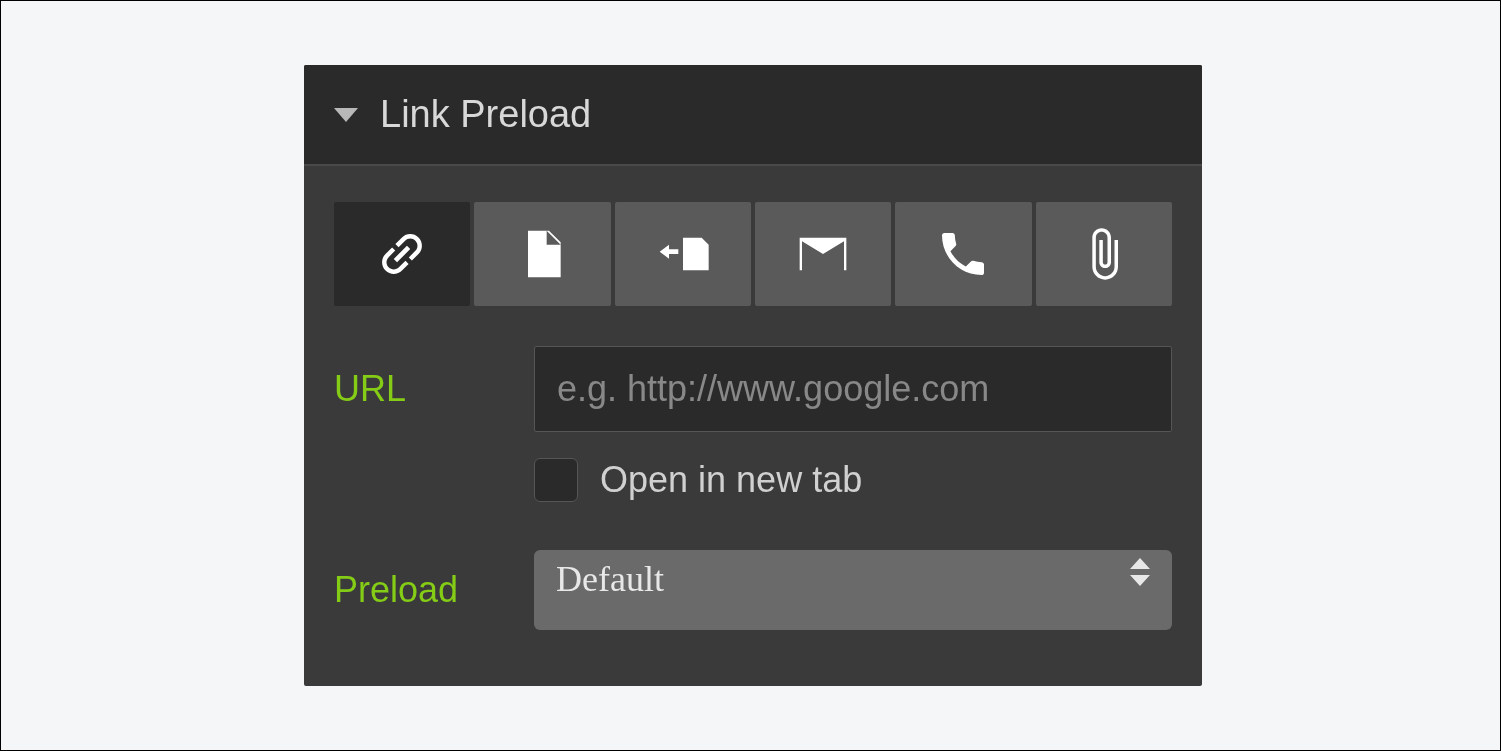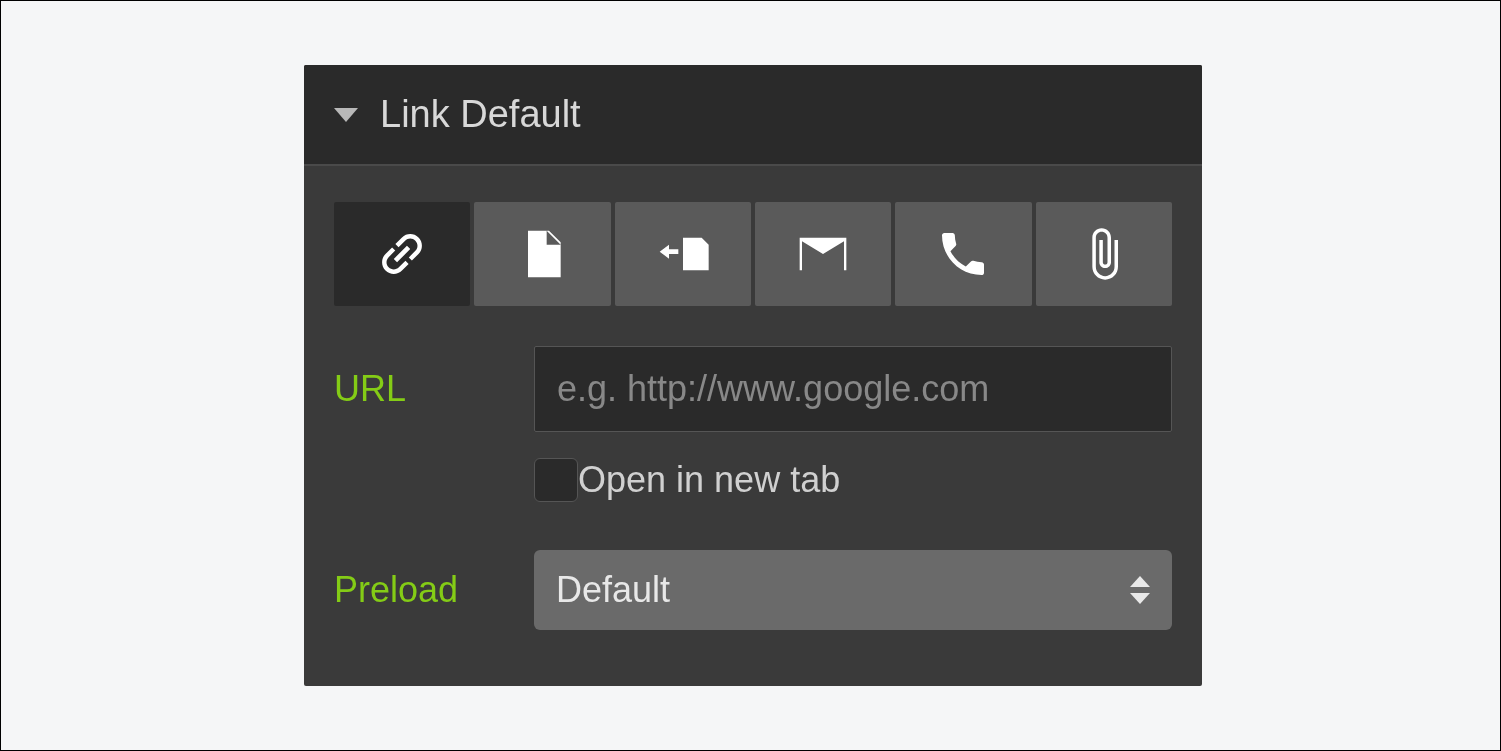--- a/index.html
+++ b/index.html
@@ -111,20 +111,21 @@
     
     .text-input::placeholder {
       color: #888;
     }
     
     .checkbox-row {
       display: flex;
       align-items: center;
       margin-left: 200px;
       margin-bottom: 48px;
+      gap: 22px;
     }
     
     .checkbox {
       width: 44px;
       height: 44px;
       background: #2a2a2a;
       border: 1px solid #555;
       border-radius: 6px;
       cursor: pointer;
     }
@@ -134,23 +135,24 @@
       font-size: 36px;
     }
     
     .select-control {
       width: 100%;
       height: 80px;
       background: #6a6a6a;
       border-radius: 6px;
       padding: 8px 22px;
       display: flex;
-      align-items: center;
+      align-items: flex-start;
       justify-content: space-between;
       cursor: pointer;
+      font-family: Liberation Serif, serif;
     }
     
     .select-value {
       color: #e8e8e8;
       font-size: 36px;
     }
     
     .select-arrows {
       display: flex;
       flex-direction: column;
@@ -172,21 +174,21 @@
       border-right: 10px solid transparent;
       border-top: 11px solid #e8e8e8;
     }
   </style>
 </head>
 <body>
 
 <div class="panel">
   <div class="panel-header">
     <div class="collapse-triangle"></div>
-    <div class="panel-title">Link Default</div>
+    <div class="panel-title">Link Preload</div>
   </div>
 
   <div class="panel-body">
 
     <div class="tab-row">
       <div class="tab-button active">
         <svg viewBox="0 0 24 24">
           <path d="M3.9 12c0-1.71 1.39-3.1 3.1-3.1h4V7H7c-2.76 0-5 2.24-5 5s2.24 5 5 5h4v-1.9H7c-1.71 0-3.1-1.39-3.1-3.1zM8 13h8v-2H8v2zm9-6h-4v1.9h4c1.71 0 3.1 1.39 3.1 3.1s-1.39 3.1-3.1 3.1h-4V17h4c2.76 0 5-2.24 5-5s-2.24-5-5-5z" transform="rotate(-45 12 12)"></path>
         </svg>
       </div>

